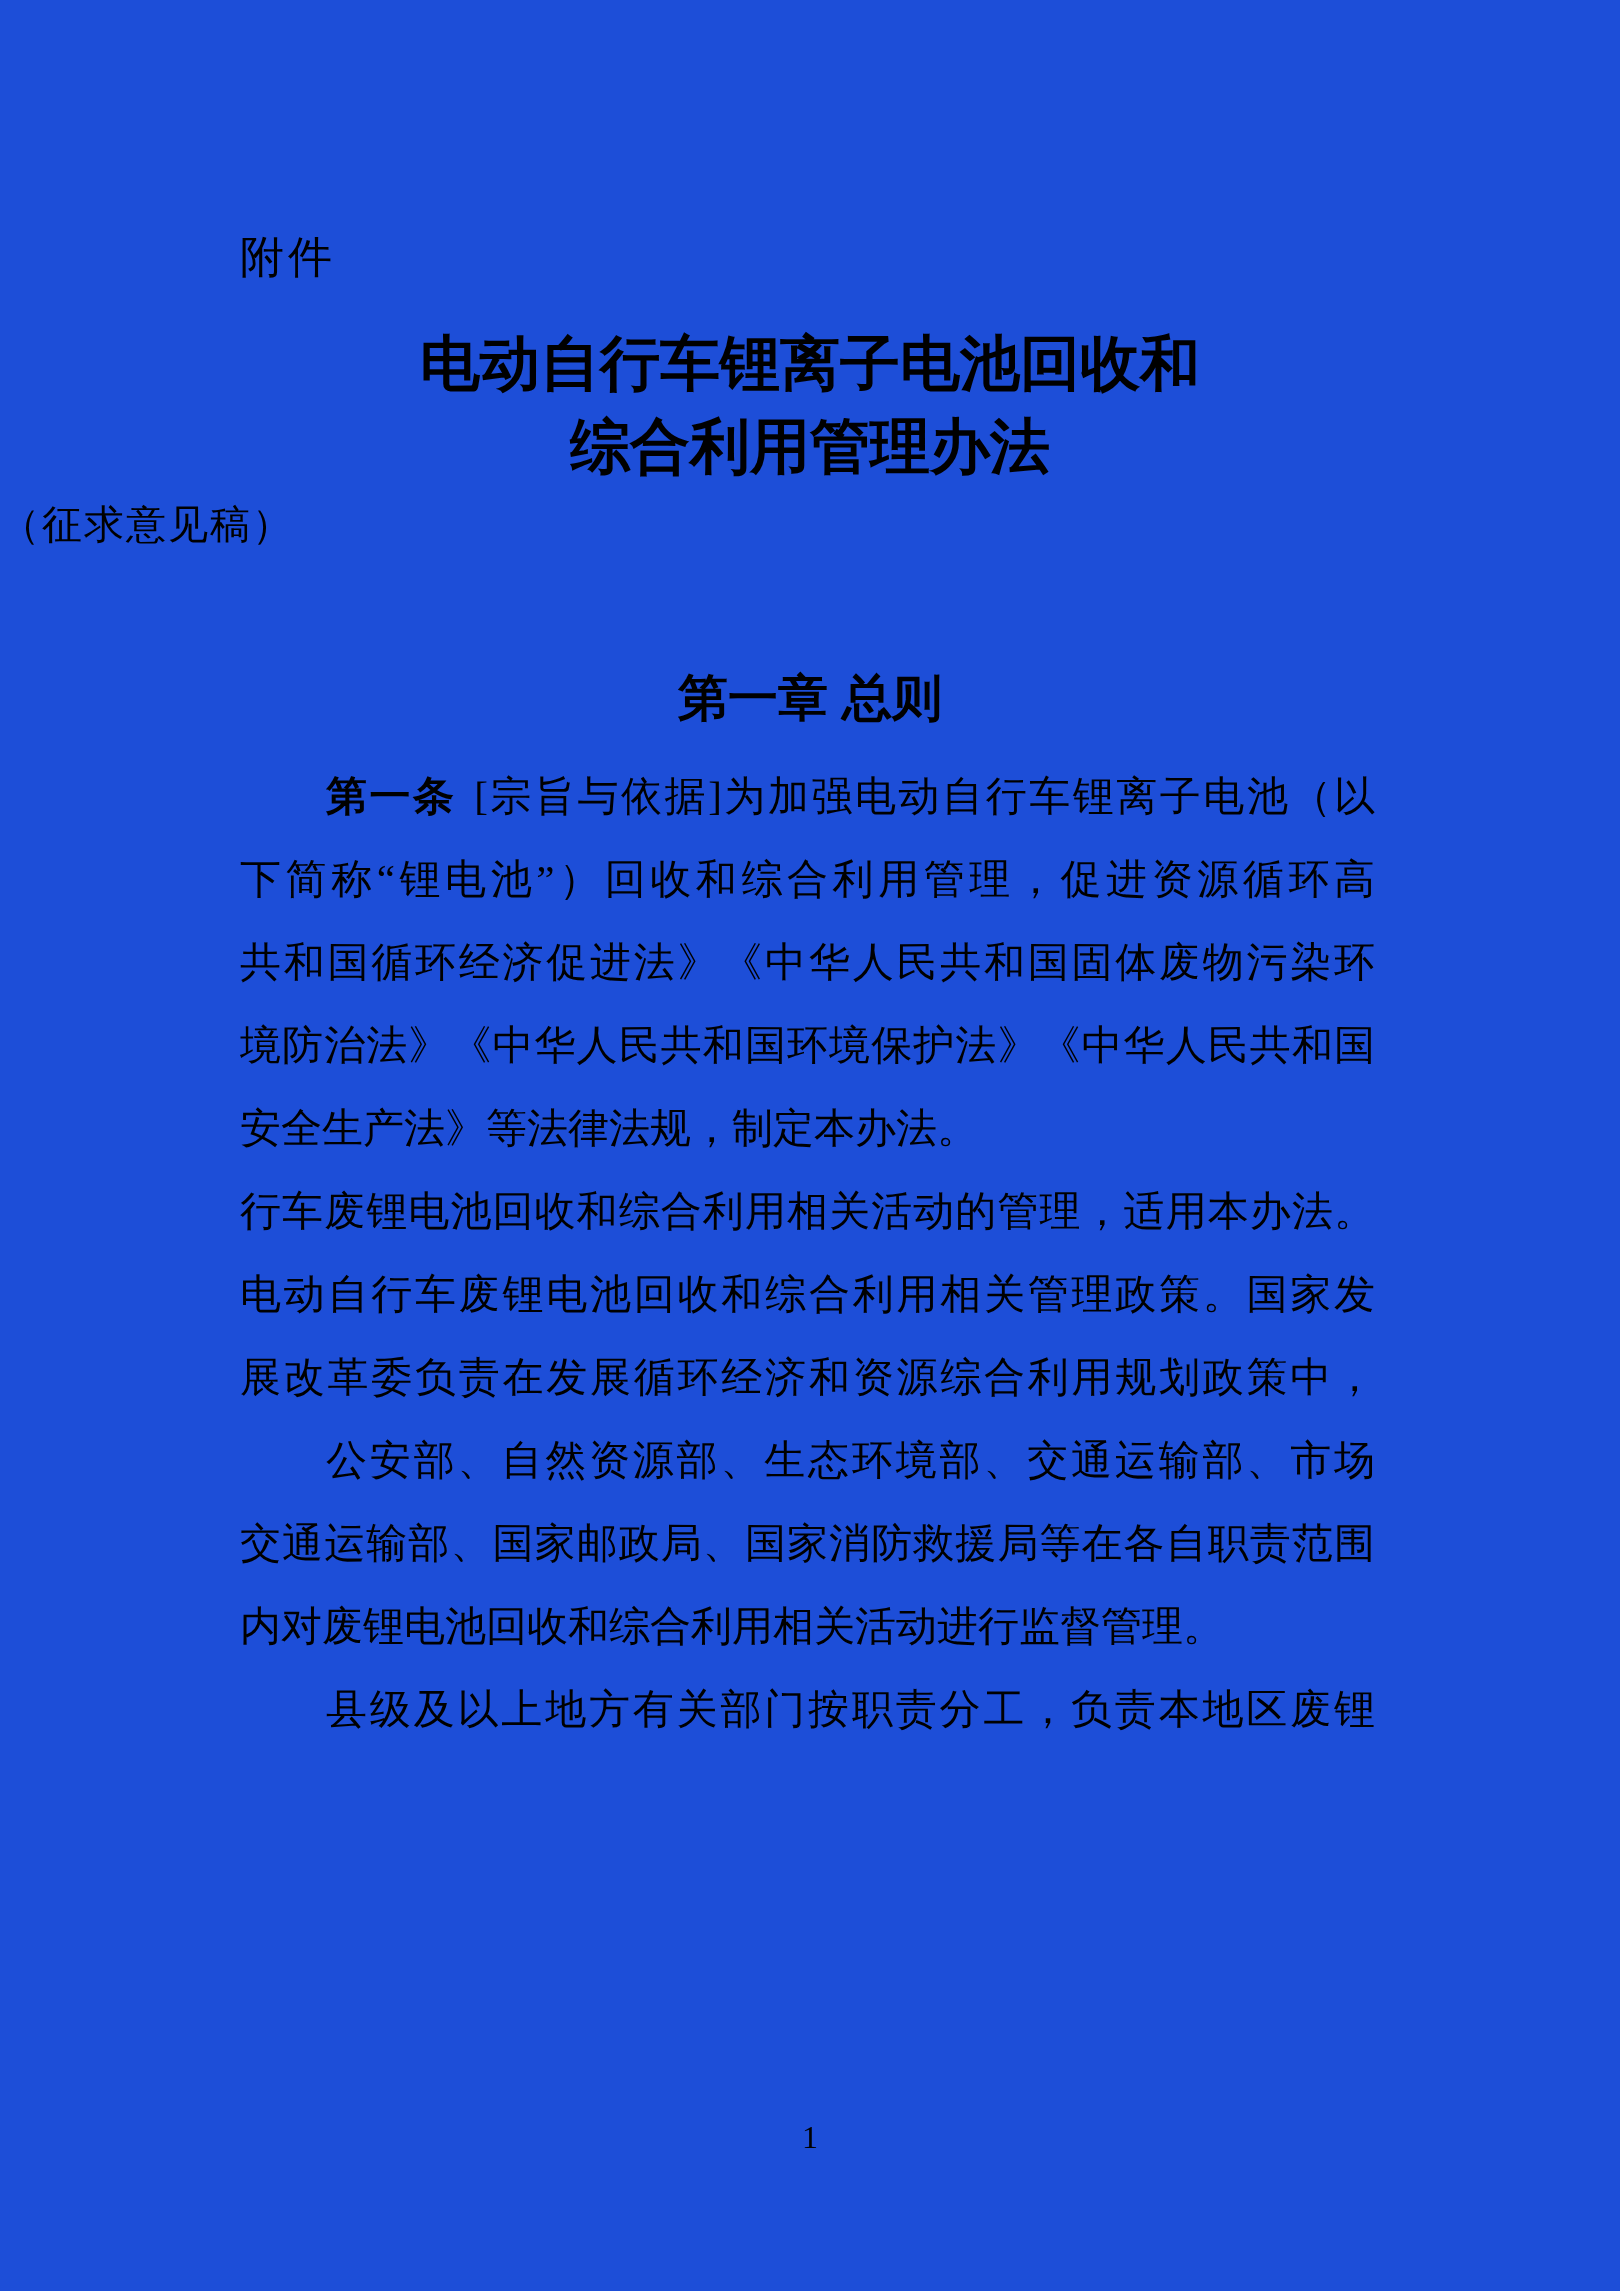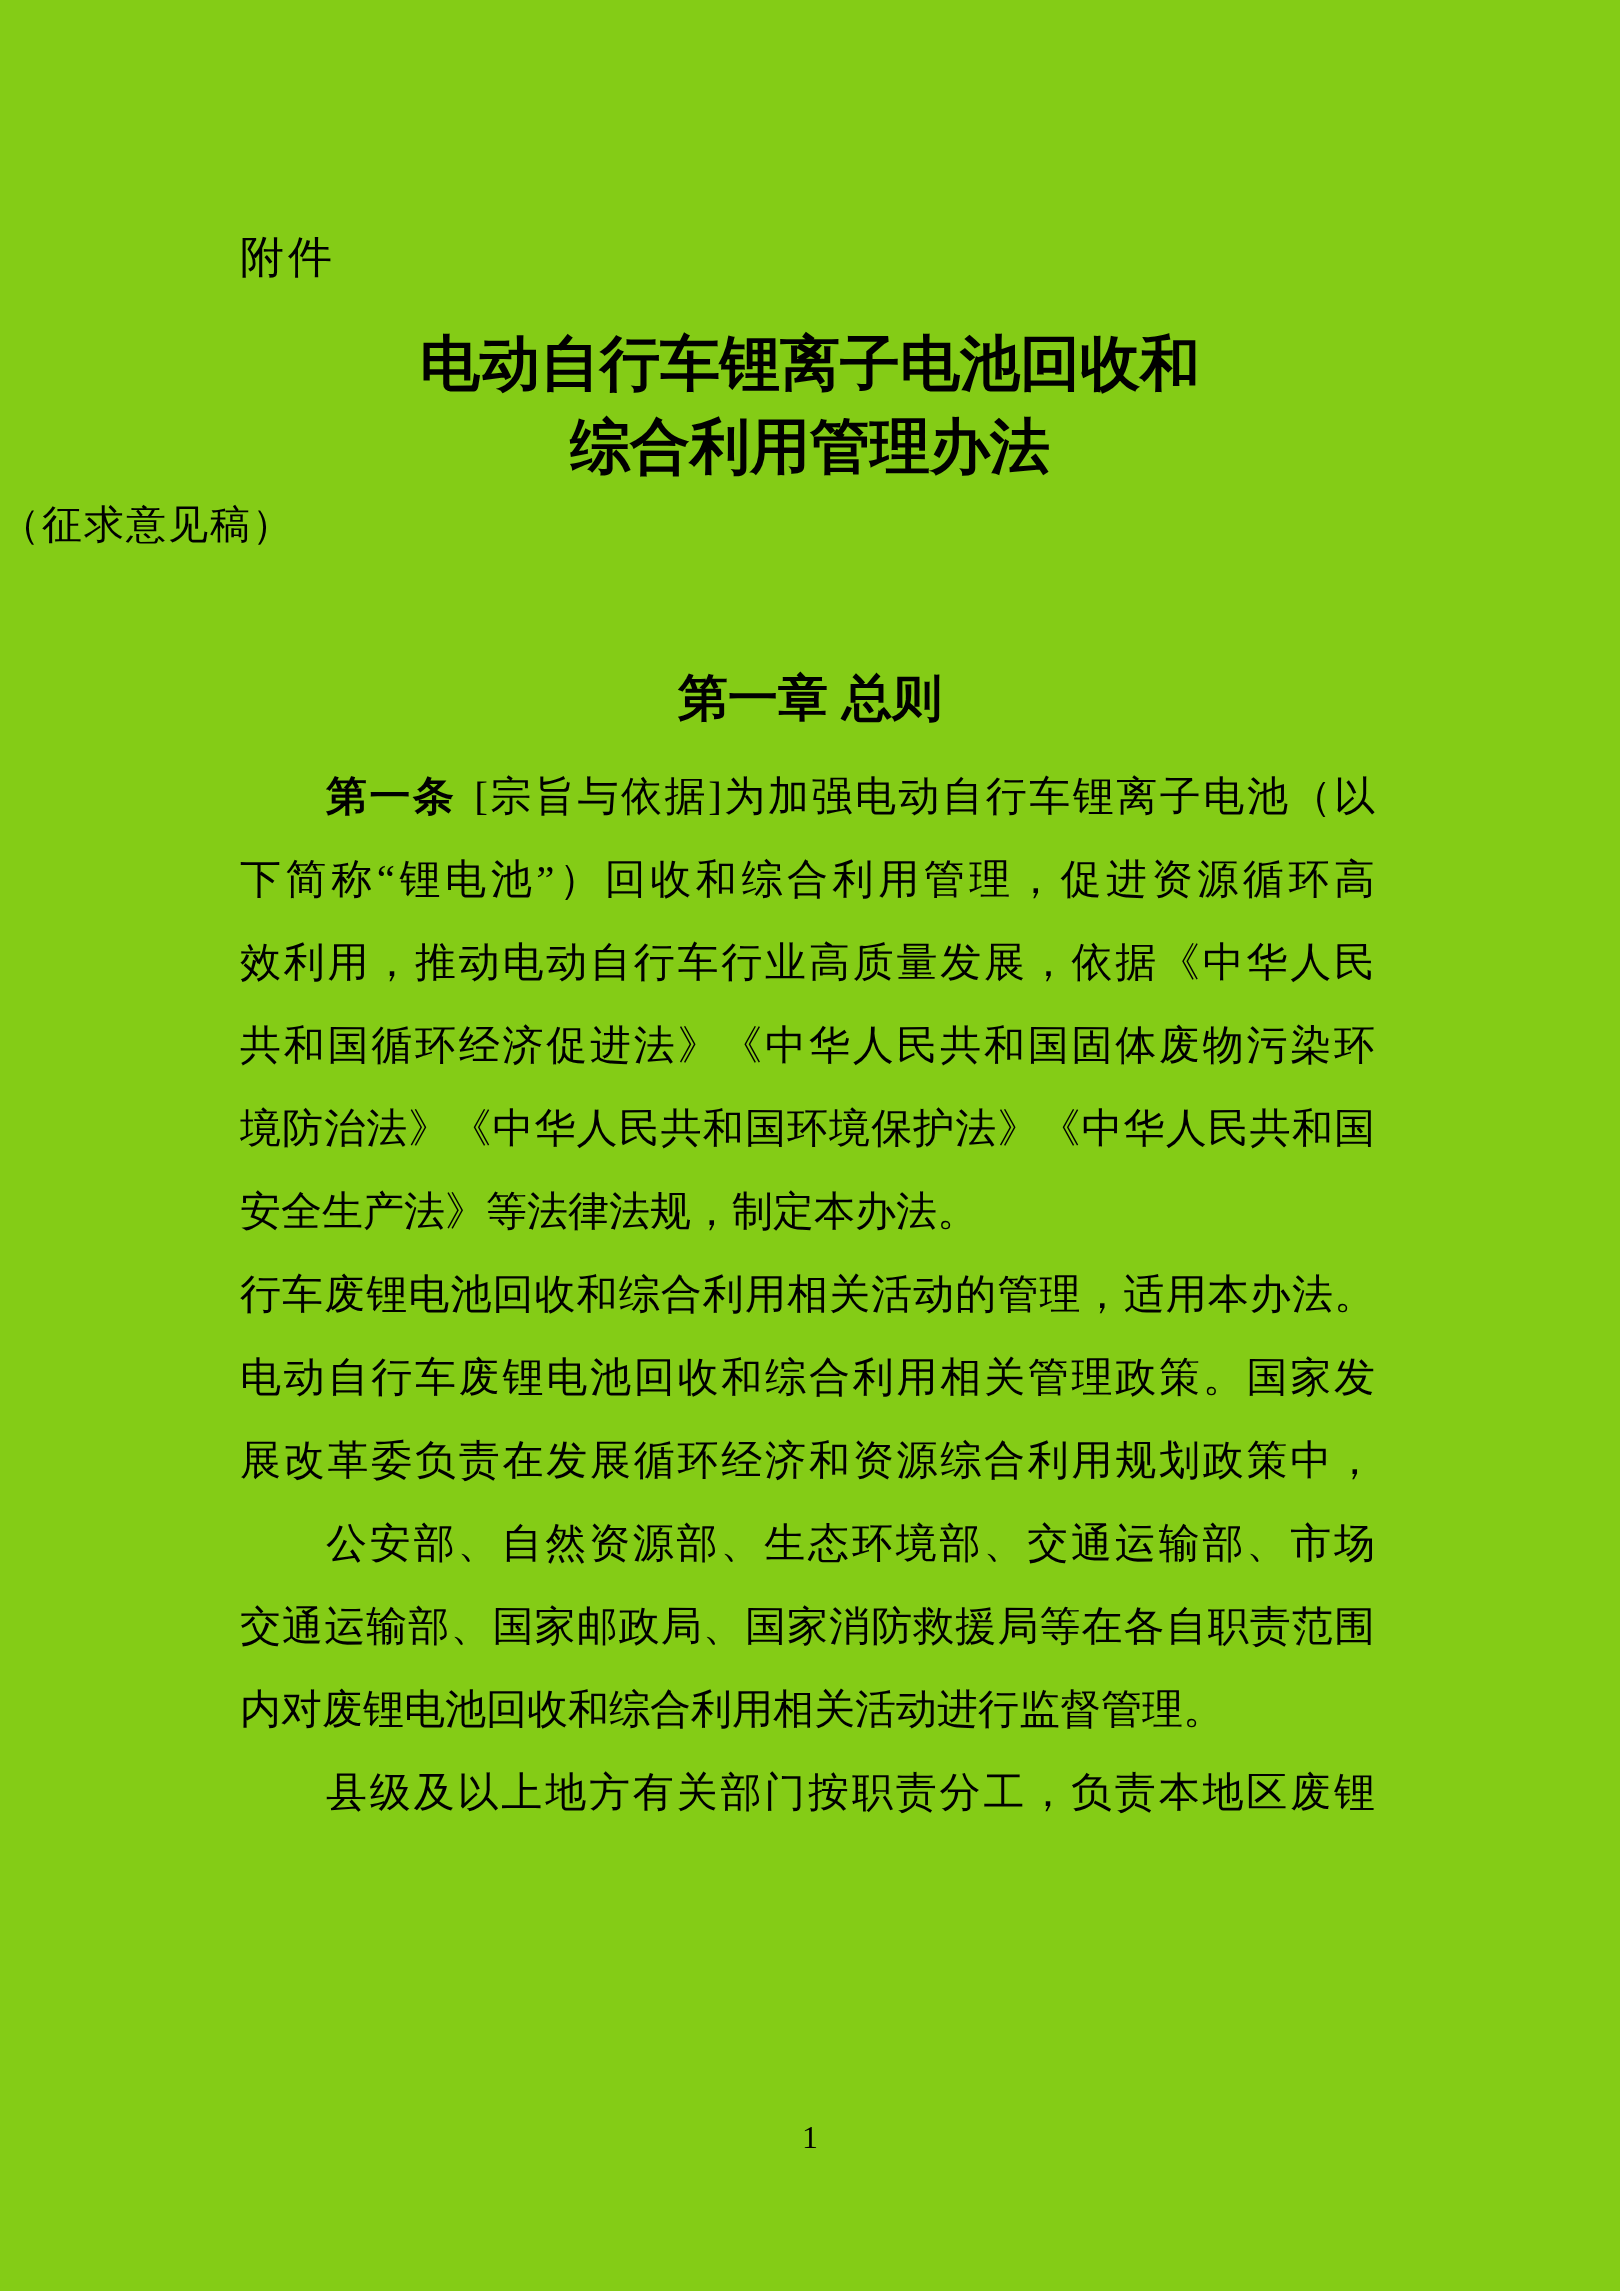--- a/index.html
+++ b/index.html
@@ -1,19 +1,19 @@
 <!DOCTYPE html>
 <html><head>
 <meta charset="utf-8">
 <style>
   html,body{margin:0;padding:0;background:#ffffff;}
   .page{
     position:relative;
     width:1620px;height:2292px;
-    background:#84cc16;color:#000;
+    background:#1d4ed8;color:#000;
     overflow:hidden;
     font-family:"Liberation Serif","DejaVu Serif",serif;
   }
   .attachment{
     position:absolute;left:240px;top:227px;
     font-size:44px;line-height:59px;
     font-family:"Liberation Sans","DejaVu Sans",sans-serif;
     letter-spacing:3.9px;
   }
   .title{
@@ -66,21 +66,20 @@
     <span class="tline">综合利用管理办法</span>
   </h1>
 
   <div class="subtitle">（征求意见稿）</div>
 
   <div class="chapter">第一章 总则</div>
 
   <div class="body" id="body-text">
       <div class="line fill ind"><span class="article-no">第一条</span>[宗旨与依据]为加强电动自行车锂离子电池（以</div>
       <div class="line fill">下简称“锂电池”）回收和综合利用管理，促进资源循环高</div>
-      <div class="line fill">效利用，推动电动自行车行业高质量发展，依据《中华人民</div>
       <div class="line fill">共和国循环经济促进法》《中华人民共和国固体废物污染环</div>
       <div class="line fill">境防治法》《中华人民共和国环境保护法》《中华人民共和国</div>
       <div class="line">安全生产法》等法律法规，制定本办法。</div>
       <div class="line fill">行车废锂电池回收和综合利用相关活动的管理，适用本办法。</div>
       <div class="line fill">电动自行车废锂电池回收和综合利用相关管理政策。国家发</div>
       <div class="line fill">展改革委负责在发展循环经济和资源综合利用规划政策中，</div>
       <div class="line fill ind">公安部、自然资源部、生态环境部、交通运输部、市场</div>
       <div class="line fill">交通运输部、国家邮政局、国家消防救援局等在各自职责范围</div>
       <div class="line">内对废锂电池回收和综合利用相关活动进行监督管理。</div>
       <div class="line fill ind">县级及以上地方有关部门按职责分工，负责本地区废锂</div>

